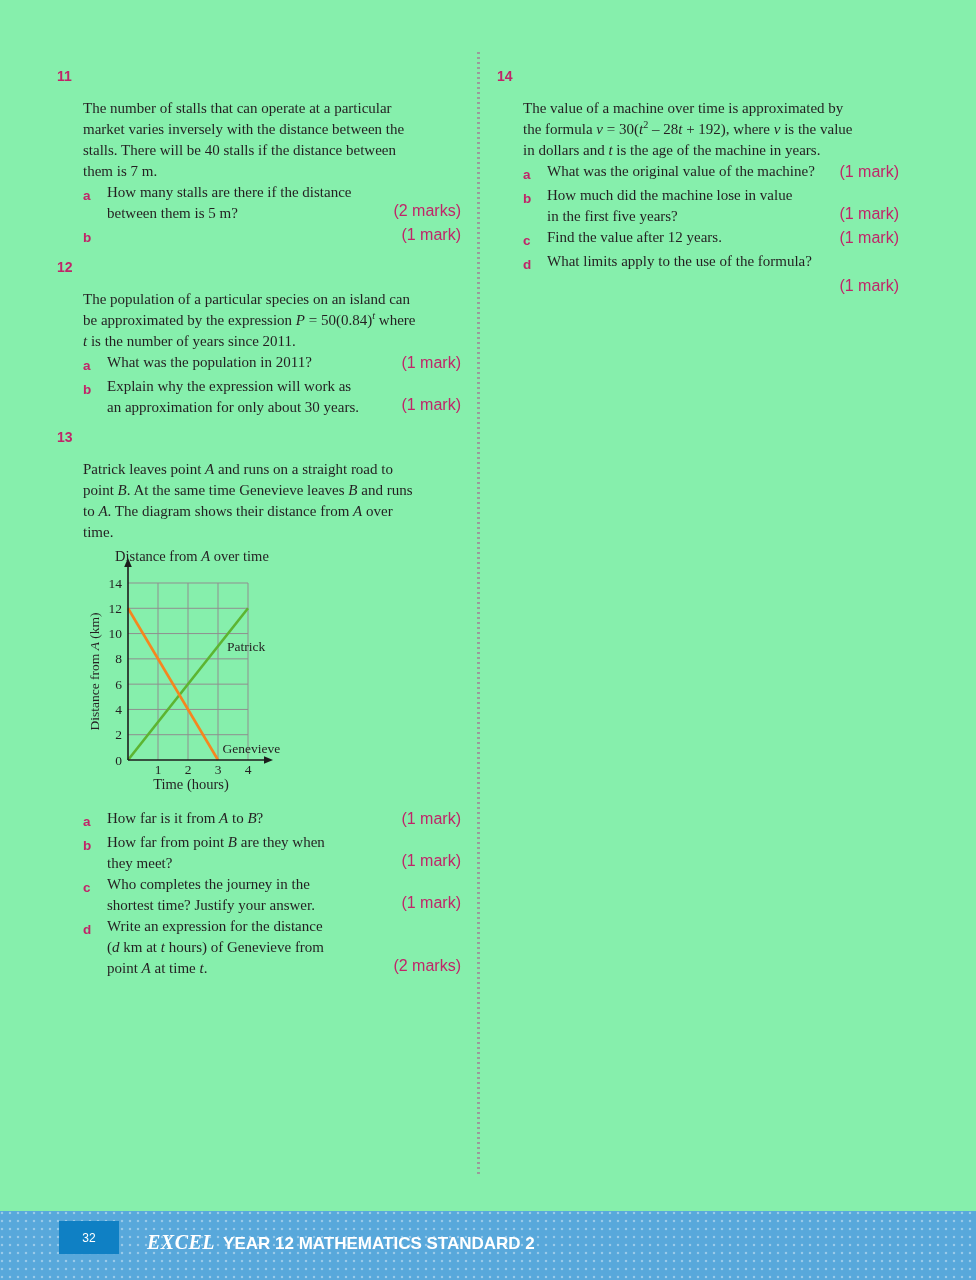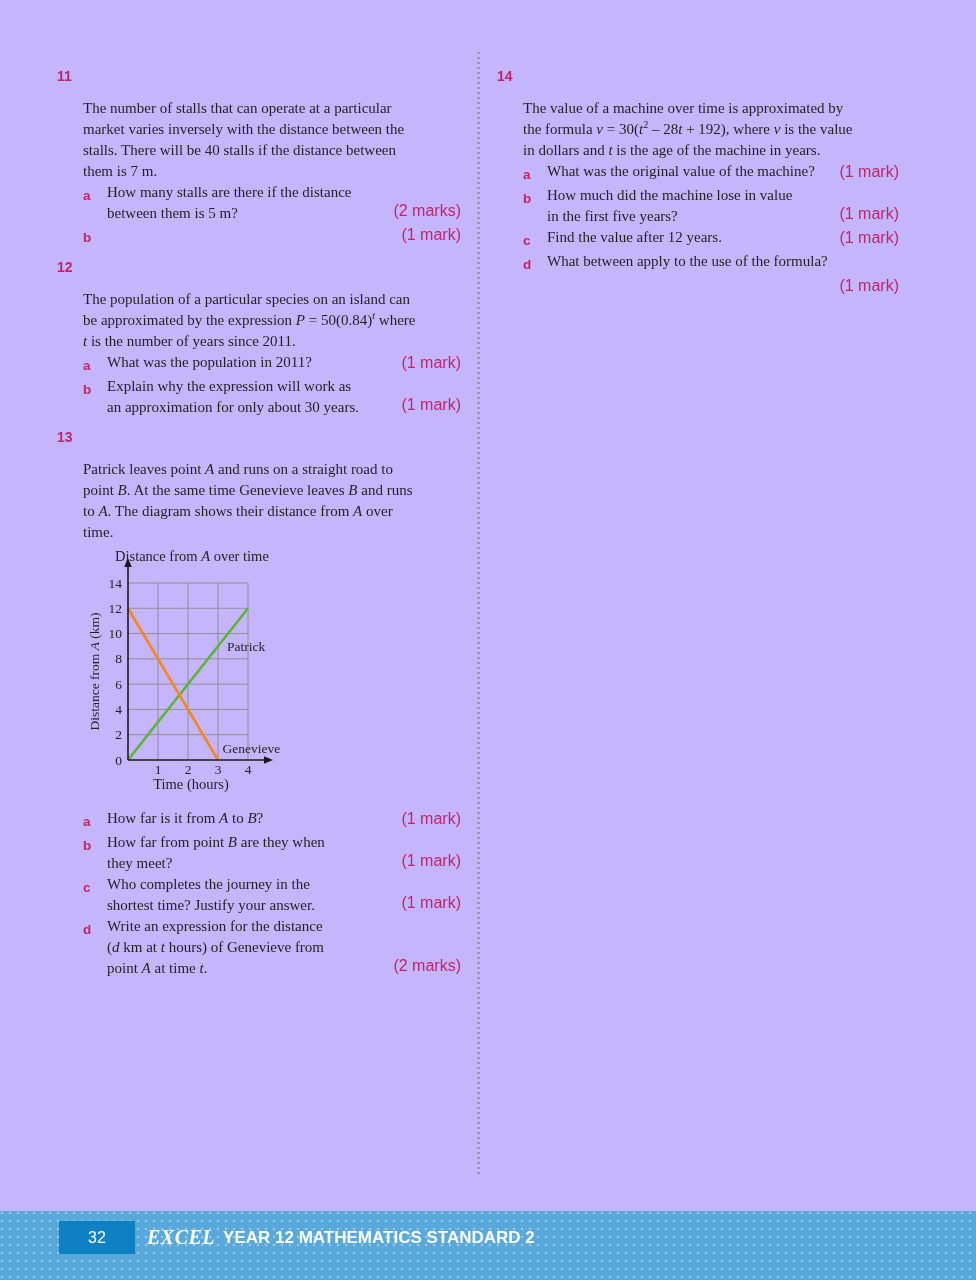--- a/index.html
+++ b/index.html
@@ -1,16 +1,16 @@
 <!DOCTYPE html>
 <html><head>
 <meta charset="utf-8">
 <style>
   html,body{margin:0;padding:0;background:#ffffff;}
-  .page{position:relative;width:976px;height:1280px;background:#c4b5fd;overflow:hidden;
+  .page{position:relative;width:976px;height:1280px;background:#86efac;overflow:hidden;
         font-family:"Liberation Serif",serif;color:#241f21;
         --accent:#c02569;}
   .col{position:absolute;top:64px;}
   .col-left{left:57px;width:404px;}
   .col-right{left:497px;width:402px;}
   .divider{position:absolute;left:477px;top:52px;height:1122px;width:3px;
            background:repeating-linear-gradient(to bottom,#9b9b9b 0 2px,transparent 2px 5px);}
 
   .question{display:flex;margin-bottom:7px;font-size:15px;line-height:21px;}
   .qnum{flex:0 0 26px;font-family:"Liberation Sans",sans-serif;font-weight:bold;
@@ -30,25 +30,25 @@
   i{font-style:italic;}
 
   .figure{margin:2px 0 9px 5px;}
   .ct{font-family:"Liberation Serif",serif;font-size:13.5px;fill:#241f21;}
   .ct-big{font-family:"Liberation Serif",serif;font-size:14.5px;fill:#241f21;}
 
   .footer{position:absolute;left:0;top:1211px;width:976px;height:69px;
           background-color:#58a8db;
           background-image:radial-gradient(circle at 2px 2px, rgba(255,255,255,0.38) 1.4px, transparent 1.6px);
           background-size:8px 8px;}
-  .page-box{position:absolute;left:59px;top:10px;width:76px;height:33px;background:#0f80c4;
+  .page-box{position:absolute;left:59px;top:10px;width:60px;height:33px;background:#0f80c4;
             color:#ffffff;display:flex;align-items:center;justify-content:center;
-            font-family:"Liberation Sans",sans-serif;font-size:16px;}
+            font-family:"Liberation Sans",sans-serif;font-size:12px;}
   .footer-title{position:absolute;left:147px;top:10px;height:33px;display:flex;
-                align-items:center;gap:8px;color:#ffffff;}
+                align-items:flex-end;gap:8px;color:#ffffff;}
   .series{font-family:"Liberation Serif",serif;font-style:italic;font-weight:bold;
           font-size:20px;letter-spacing:0.5px;}
   .book{font-family:"Liberation Sans",sans-serif;font-weight:bold;font-size:17px;letter-spacing:0;}
 </style>
 </head>
 <body>
 
 <div class="page">
   <div class="col col-left" id="col-left">
       <div class="question">
@@ -188,21 +188,21 @@
 in the first five years?</div>
     <div class="part-marks">(1 mark)</div>
   </div>
             <div class="part">
     <div class="part-letter">c</div>
     <div class="part-text">Find the value after 12 years.</div>
     <div class="part-marks">(1 mark)</div>
   </div>
             <div class="part marks-newline">
     <div class="part-letter">d</div>
-    <div class="part-text">What between apply to the use of the formula?</div>
+    <div class="part-text">What limits apply to the use of the formula?</div>
     <div class="part-marks">(1 mark)</div>
   </div>
           </div>
     </div>
   </div>
     </div>
 
   <div class="footer">
     <div class="page-box">
       <span>32</span>

